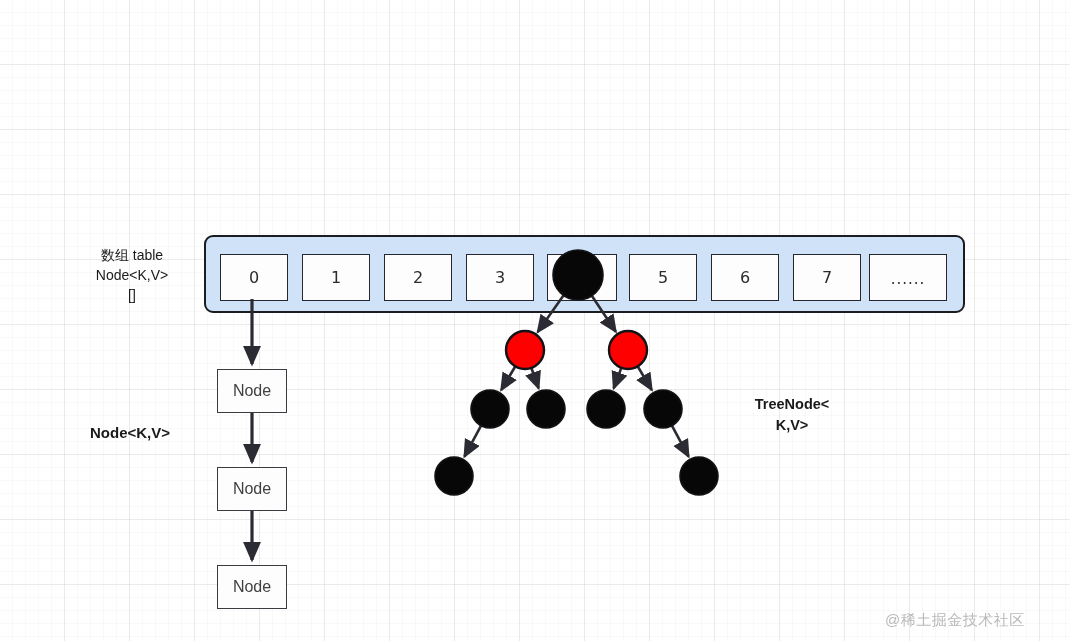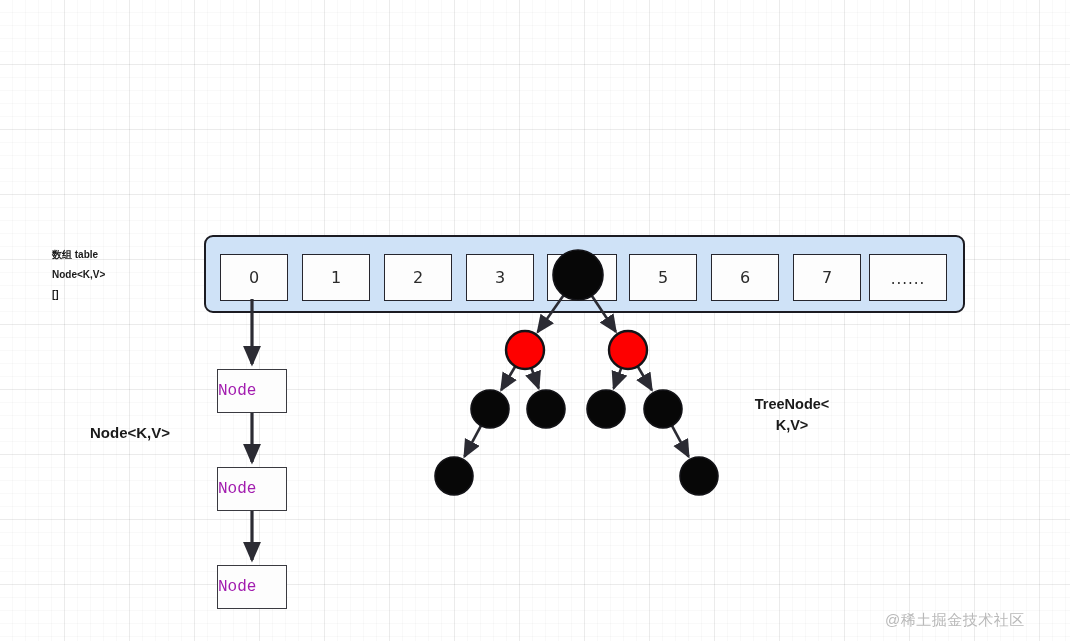--- a/index.html
+++ b/index.html
@@ -40,24 +40,25 @@
   #note-treenode {
     left: 715px;
     top: 61px;
     width: 265px;
   }
   #label-array {
     position: absolute;
     left: 52px;
     top: 245px;
     width: 160px;
-    font-weight: bold;
-    font-size: 10px;
+    font-weight: normal;
+    font-size: 14px;
     line-height: 20px;
     color: #1a1a1a;
+    text-align: center;
     white-space: pre;
   }
   #label-nodekv {
     position: absolute;
     left: 50px;
     top: 424px;
     width: 160px;
     font-weight: bold;
     font-size: 15px;
     color: #1a1a1a;
@@ -114,23 +115,24 @@
   
   .node-box {
     position: absolute;
     width: 70px;
     height: 44px;
     box-sizing: border-box;
     background: #fdfdfd;
     border: 1.7px solid #3a3a40;
     display: flex;
     align-items: center;
+    justify-content: center;
     font-size: 16px;
-    color: #a21caf;
-    font-family: Liberation Mono, monospace;
+    color: #404040;
+    font-family: Liberation Sans, sans-serif;
   }
 
   
   #overlay {
     position: absolute;
     left: 0;
     top: 0;
     width: 1070px;
     height: 641px;
     pointer-events: none;

